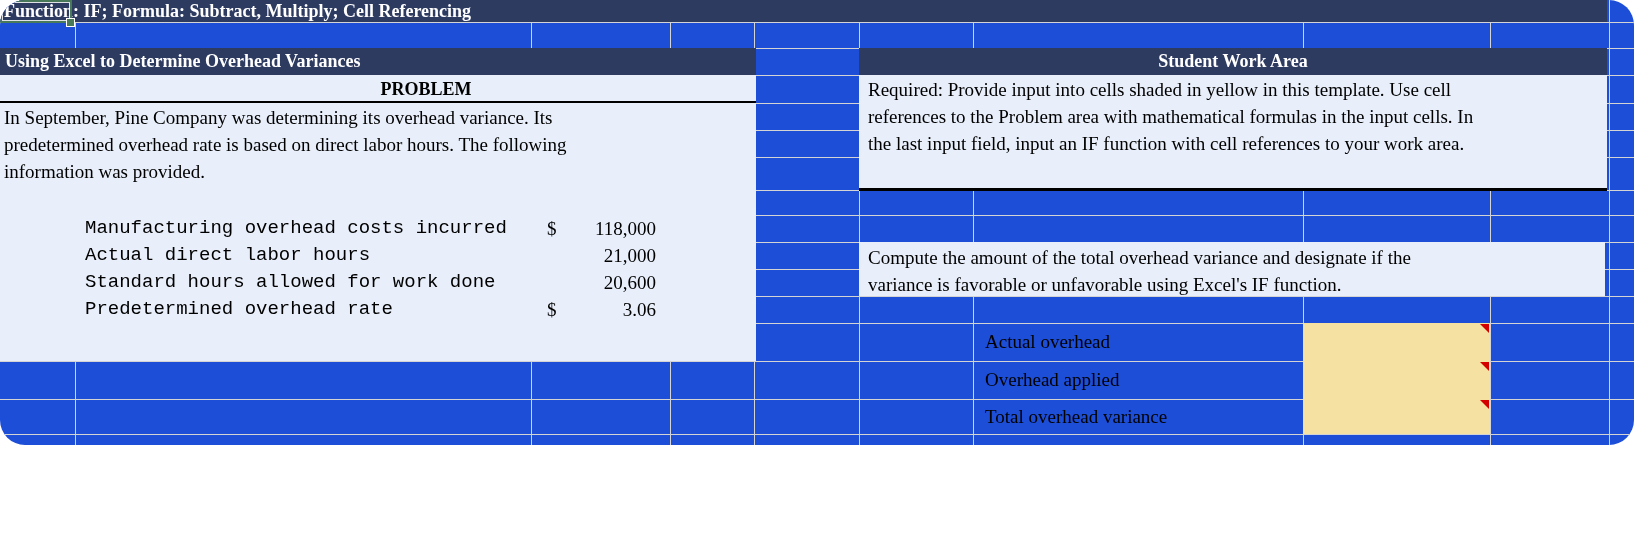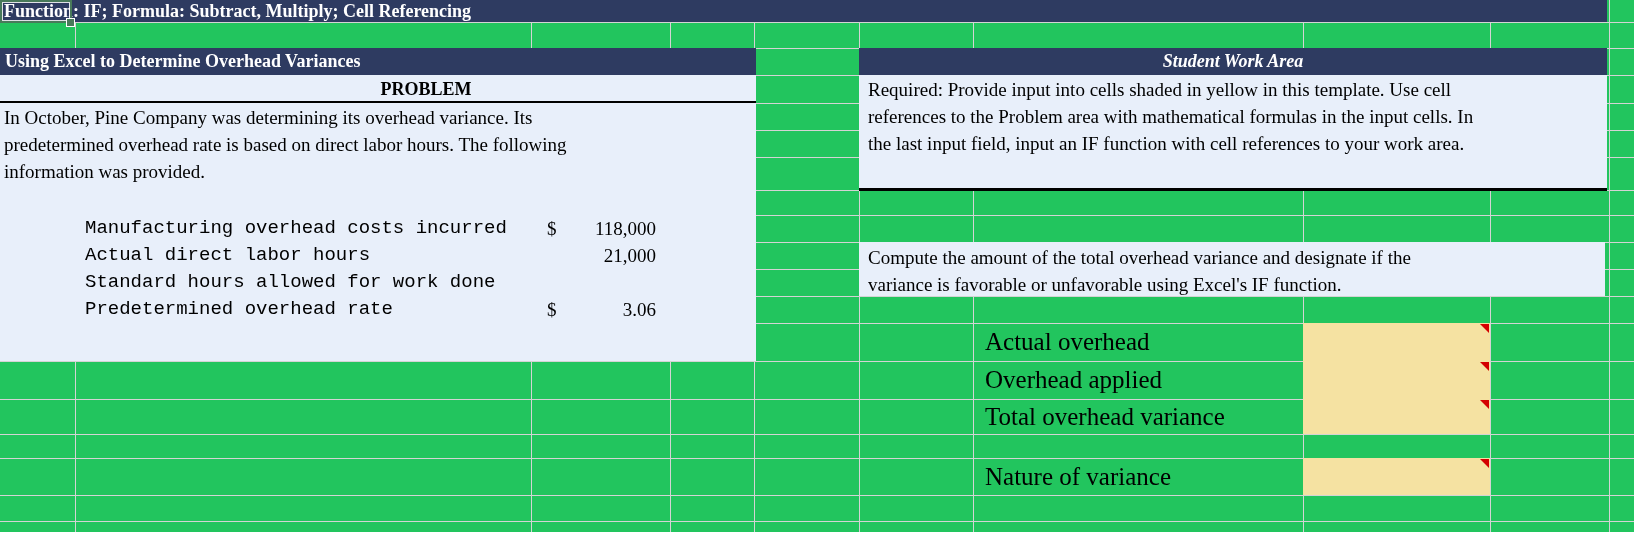--- a/index.html
+++ b/index.html
@@ -1,40 +1,40 @@
 <!DOCTYPE html>
 <html><head>
 <meta charset="utf-8">
 <style>
   html,body{margin:0;padding:0;background:#ffffff;}
   .sheet{
-    position:relative;width:1634px;height:532px;overflow:hidden;background:#22c55e;
-    font-family:"Liberation Serif","DejaVu Serif",serif;color:#000;
+    position:relative;width:1634px;height:445px;overflow:hidden;background:#1d4ed8;
+    font-family:"Liberation Serif","DejaVu Serif",serif;color:#000;border-radius:25px;
   }
   .gl-h{position:absolute;left:0;width:1634px;height:1px;background:#d4d4d4;}
   .gl-v{position:absolute;top:0;height:534px;width:1px;background:#d4d4d4;}
   .navy{position:absolute;background:#2e3b61;color:#ffffff;}
   .bluefill{position:absolute;background:#e8effa;}
   .bar-title{left:0;top:0;width:1607px;height:22px;line-height:22px;font-weight:bold;font-size:18px;padding-left:4px;box-sizing:border-box;white-space:nowrap;}
   .bar-left-header{left:0;top:48px;width:756px;height:27px;line-height:27px;font-weight:bold;font-size:18px;padding-left:5px;box-sizing:border-box;white-space:nowrap;}
-  .bar-right-header{left:859px;top:48px;width:748px;height:27px;line-height:27px;font-weight:bold;font-size:18px;text-align:center;white-space:nowrap;font-style:italic;}
+  .bar-right-header{left:859px;top:48px;width:748px;height:27px;line-height:27px;font-weight:bold;font-size:18px;text-align:center;white-space:nowrap;}
   .area-left{left:0;top:75px;width:756px;height:286px;}
   .area-required{left:859px;top:75px;width:748px;height:113px;border-bottom:3px solid #000;box-sizing:content-box;}
   .area-task{left:859px;top:242px;width:746px;height:54px;}
   .rule-problem{position:absolute;left:0;top:101px;width:756px;height:2px;background:#000;}
   .problem-title{position:absolute;left:0;top:75px;width:756px;height:27px;line-height:28px;text-align:center;font-weight:bold;font-size:18px;margin-left:48px;}
   .para{position:absolute;font-size:19px;}
   .para .ln{height:27px;line-height:27px;white-space:nowrap;}
   .desc{left:4px;top:104px;}
   .req{left:868px;top:76px;}
   .task{left:868px;top:244px;}
   .datarow-label{position:absolute;left:85px;height:27px;line-height:27px;font-size:19px;white-space:nowrap;font-family:Liberation Mono, monospace;}
   .datarow-value{position:absolute;left:531px;width:139px;height:27px;line-height:27px;font-size:19px;
     display:flex;justify-content:space-between;box-sizing:border-box;padding:0 14px 0 16px;}
-  .inlabel{position:absolute;left:985px;font-size:25px;white-space:nowrap;display:flex;align-items:center;}
+  .inlabel{position:absolute;left:985px;font-size:19px;white-space:nowrap;display:flex;align-items:center;}
   .yellow{position:absolute;left:1303px;width:187px;background:#f5e2a2;}
   .note-tri{position:absolute;width:0;height:0;border-top:9px solid #d40000;border-left:9px solid transparent;}
   .sel-box{position:absolute;left:0;top:0;width:72px;height:23px;border:2px solid #487a5a;
     box-sizing:border-box;box-shadow:inset 0 0 0 1px rgba(255,255,255,0.85);}
   .sel-handle{position:absolute;left:66px;top:18px;width:9px;height:9px;background:#487a5a;border:1px solid #ffffff;box-sizing:border-box;}
 </style>
 </head>
 <body>
 
 <div class="sheet">
@@ -74,36 +74,40 @@
   <div class="bluefill area-left"></div>
 
   <div class="navy bar-right-header">Student Work Area</div>
   <div class="bluefill area-required"></div>
   <div class="bluefill area-task"></div>
 
   <div class="problem-title">PROBLEM</div>
   <div class="rule-problem"></div>
 
   <div class="para desc">
-    <div class="ln">In October, Pine Company was determining its overhead variance. Its</div>
+    <div class="ln">In September, Pine Company was determining its overhead variance. Its</div>
     <div class="ln">predetermined overhead rate is based on direct labor hours. The following</div>
     <div class="ln">information was provided.</div>
   </div>
 
   <div class="datarow-label" style="top:215px">Manufacturing overhead costs incurred</div>
   <div class="datarow-value" style="top:215px">
     <span>$</span>
     <span>118,000</span>
   </div>
   <div class="datarow-label" style="top:242px">Actual direct labor hours</div>
   <div class="datarow-value" style="top:242px">
     <span></span>
     <span>21,000</span>
   </div>
   <div class="datarow-label" style="top:269px">Standard hours allowed for work done</div>
+  <div class="datarow-value" style="top:269px">
+    <span></span>
+    <span>20,600</span>
+  </div>
   <div class="datarow-label" style="top:296px">Predetermined overhead rate</div>
   <div class="datarow-value" style="top:296px">
     <span>$</span>
     <span>3.06</span>
   </div>
 
   <div class="para req">
     <div class="ln">Required: Provide input into cells shaded in yellow in this template. Use cell</div>
     <div class="ln">references to the Problem area with mathematical formulas in the input cells. In</div>
     <div class="ln">the last input field, input an IF function with cell references to your work area.</div>

